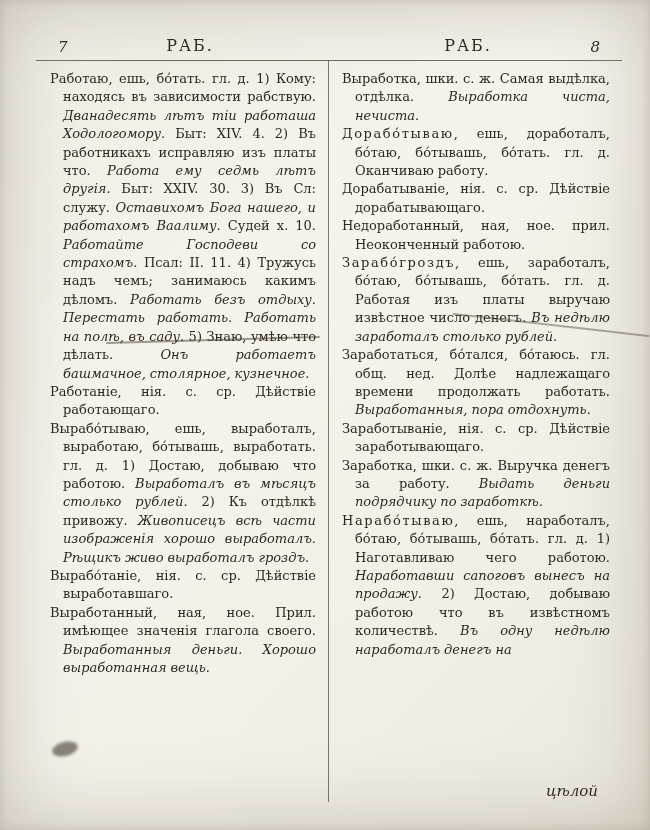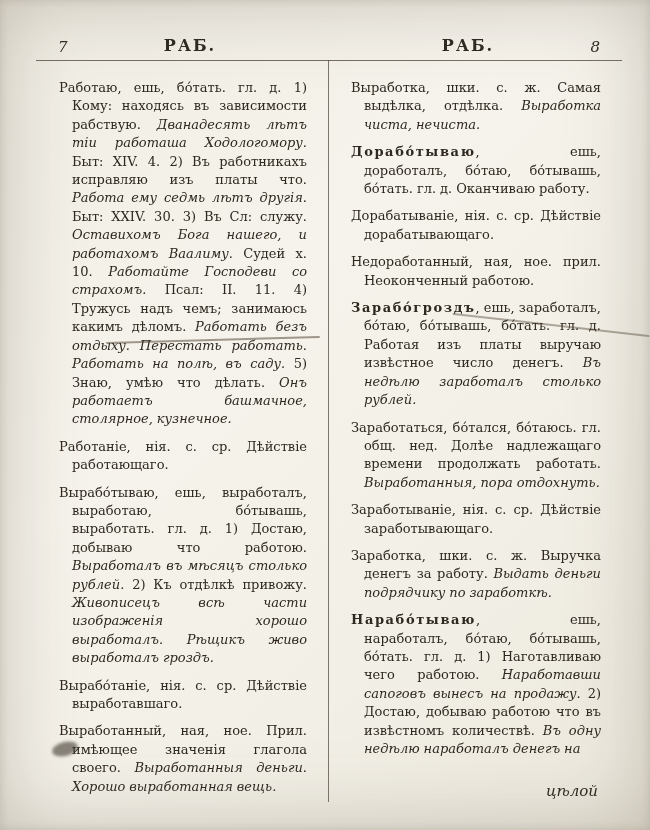--- a/index.html
+++ b/index.html
@@ -20,43 +20,43 @@
   .page::after{
     content:"";
     position:absolute;inset:0;
     box-shadow:inset 0 0 80px rgba(115,104,86,.35), inset 0 0 10px rgba(115,104,86,.22);
     pointer-events:none;
   }
   
   .pn{position:absolute;top:38px;font-size:15px;font-style:italic;}
   .pn-left{left:58px;}
   .pn-right{right:50px;}
-  .rt{position:absolute;top:36px;font-size:16px;font-weight:bold;letter-spacing:2px;text-align:center;}
+  .rt{position:absolute;top:36px;font-size:16px;font-weight:normal;letter-spacing:2px;text-align:center;}
   .rt-left{left:30px;width:320px;}
   .rt-right{left:330px;width:276px;}
   .header-rule{
     position:absolute;top:60px;left:36px;right:28px;height:1px;
     background:var(--rule);opacity:.75;
   }
   .divider{
     position:absolute;left:328px;top:60px;height:742px;width:1px;
     background:var(--rule);opacity:.7;
   }
   
   .col{
     position:absolute;top:70px;
     font-size:13px;line-height:18.4px;
     text-align:justify;
     word-spacing:-0.2px;
   }
   .col-left{left:50px;width:266px;}
   .col-right{left:342px;width:268px;}
-  .entry{margin:9px;padding-left:13px;text-indent:-13px;}
+  .entry{margin:0;padding-left:13px;text-indent:-13px;}
   .it{font-style:italic;}
-  .sp{letter-spacing:1.6px;font-weight:bold;}
+  .sp{letter-spacing:1.6px;}
   
   .catchword{
     position:absolute;right:52px;top:782px;
     font-size:15px;font-style:italic;
   }
   
   .stroke{position:absolute;height:2px;background:rgba(72,59,44,.5);border-radius:2px;pointer-events:none;}
   .stroke-1{top:339px;left:106px;width:214px;transform:rotate(-1.6deg);}
   .stroke-2{top:324px;left:452px;width:198px;transform:rotate(6.5deg);background:rgba(72,59,44,.42);}
   .blot{

